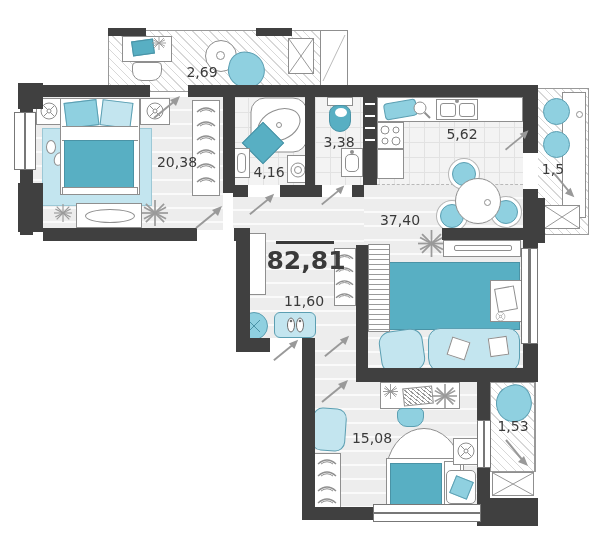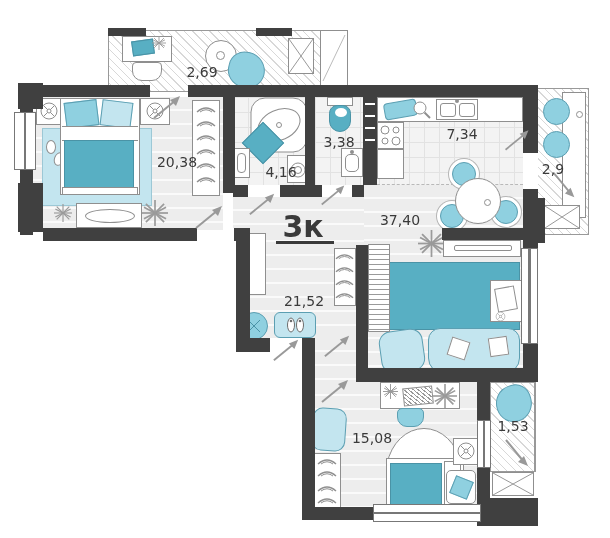--- a/index.html
+++ b/index.html
@@ -358,24 +358,24 @@
     </svg>
   <svg class="abs" style="left:500px;top:438px;z-index:3;transform:rotate(90deg)" width="34" height="30" viewBox="0 0 34 30">
       <use href="#arrowNE"></use>
     </svg>
   <svg class="abs" style="left:548px;top:170px;z-index:3;transform:rotate(90deg)" width="32" height="30" viewBox="0 0 34 30">
       <use href="#arrowNE"></use>
     </svg>
 
   <div class="abs lbl" style="left:202px;top:72px;z-index:4">2,69</div>
   <div class="abs lbl" style="left:177px;top:162px;z-index:4">20,38</div>
-  <div class="abs lbl" style="left:281px;top:172px;z-index:4">4,16</div>
+  <div class="abs lbl" style="left:269px;top:172px;z-index:4">4,16</div>
   <div class="abs lbl" style="left:339px;top:142px;z-index:4">3,38</div>
-  <div class="abs lbl" style="left:462px;top:134px;z-index:4">7,34</div>
-  <div class="abs lbl" style="left:553px;top:169px;z-index:4">2,9</div>
+  <div class="abs lbl" style="left:462px;top:134px;z-index:4">5,62</div>
+  <div class="abs lbl" style="left:553px;top:169px;z-index:4">1,5</div>
   <div class="abs lbl" style="left:400px;top:220px;z-index:4">37,40</div>
-  <div class="abs lbl" style="left:304px;top:301px;z-index:4">21,52</div>
+  <div class="abs lbl" style="left:304px;top:301px;z-index:4">11,60</div>
   <div class="abs lbl" style="left:372px;top:438px;z-index:4">15,08</div>
   <div class="abs lbl" style="left:513px;top:426px;z-index:4">1,53</div>
-  <div class="abs lbl big" style="left:303px;top:226px;z-index:4">3к</div>
   <div class="abs" style="left:276px;top:241px;width:58px;height:3px;background:var(--text);z-index:4"></div>
+  <div class="abs lbl area" style="left:306px;top:260px;z-index:4">82,81</div>
 
 </div>
 
 </body></html>

